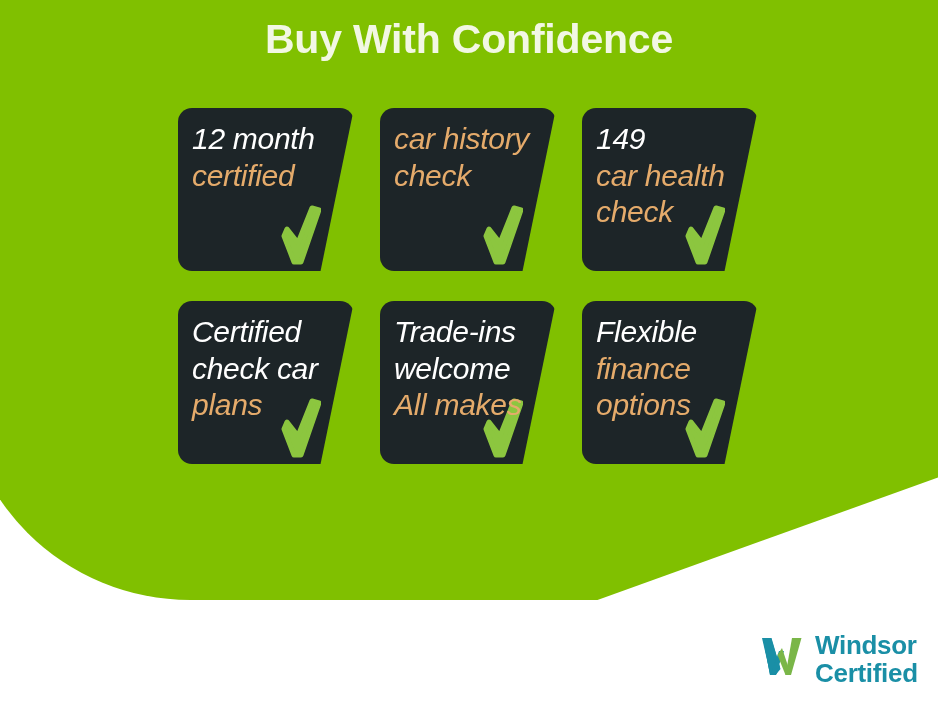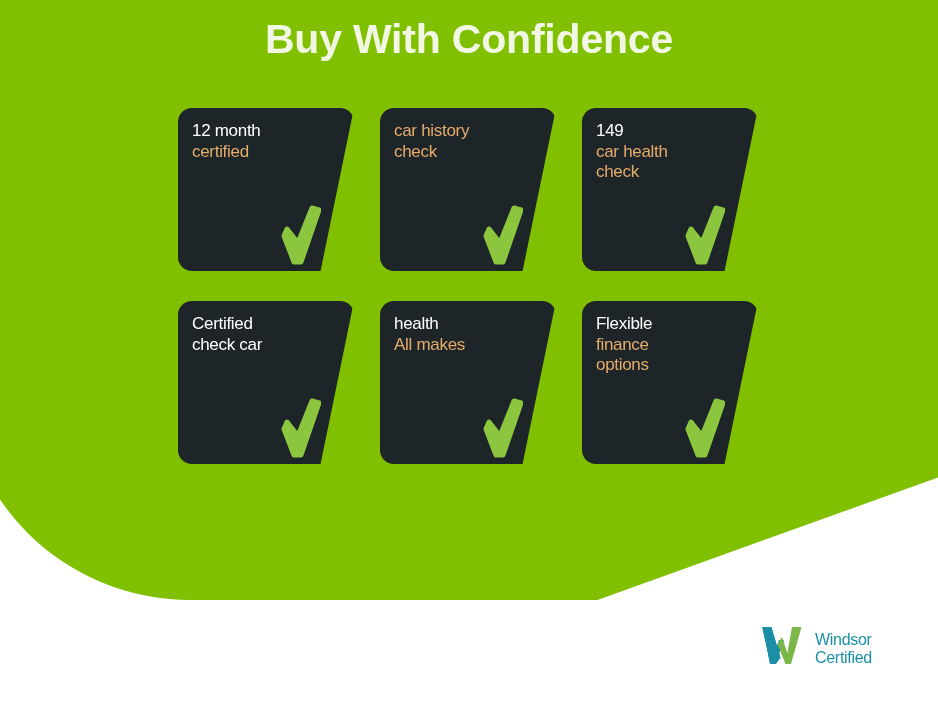--- a/index.html
+++ b/index.html
@@ -70,25 +70,26 @@
     clip-path: polygon(0% 0%, 100% 0%, 81% 100%, 0% 100%);
     box-sizing: border-box;
     padding: 13px 10px 0 14px;
     overflow: hidden;
   }
   .card-lines {
     position: relative;
     z-index: 2;
   }
   .line {
-    font-size: 17px;
+    font-size: 30px;
     font-weight: 400;
     line-height: 1.22;
     letter-spacing: -0.3px;
     white-space: nowrap;
+    font-style: italic;
   }
   .line.w { color: #ffffff; }
   .line.t { color: #e5ab6b; }
 
   
   .check {
     position: absolute;
     right: 33px;
     bottom: 6px;
     width: 40px;
@@ -103,22 +104,22 @@
     left: 758px;
     top: 624px;
     display: flex;
     align-items: center;
     gap: 9px;
   }
   #logo-mark { width: 48px; height: 42px; flex: 0 0 auto; }
   #logo-mark svg { display: block; width: 100%; height: 100%; }
   #logo-words {
     color: #1a8fa6;
-    font-size: 16px;
-    font-weight: normal;
+    font-size: 26px;
+    font-weight: bold;
     line-height: 1.08;
     letter-spacing: -0.3px;
     margin-top: 7px;
   }
 </style>
 </head>
 <body>
 
 <div id="stage">
 
@@ -168,31 +169,33 @@
       </div>
 
     </div>
 
     <div class="card-row">
 
       <div class="card">
         <div class="card-lines">
           <div class="line w">Certified</div>
           <div class="line w">check car</div>
-        </div>
-        <div class="check">
-          <svg viewBox="0 0 40 60" xmlns="http://www.w3.org/2000/svg">
-            <path d="M3 31 L6 24 L17 38 L31 3 L38 5 L20 57 L13 57 Z" fill="#8cc63f" stroke="#8cc63f" stroke-width="5" stroke-linejoin="round" stroke-linecap="round"></path>
-          </svg>
-        </div>
-      </div>
-
-      <div class="card">
-        <div class="card-lines">
-          <div class="line w">health</div>
+          <div class="line t">plans</div>
+        </div>
+        <div class="check">
+          <svg viewBox="0 0 40 60" xmlns="http://www.w3.org/2000/svg">
+            <path d="M3 31 L6 24 L17 38 L31 3 L38 5 L20 57 L13 57 Z" fill="#8cc63f" stroke="#8cc63f" stroke-width="5" stroke-linejoin="round" stroke-linecap="round"></path>
+          </svg>
+        </div>
+      </div>
+
+      <div class="card">
+        <div class="card-lines">
+          <div class="line w">Trade-ins</div>
+          <div class="line w">welcome</div>
           <div class="line t">All makes</div>
         </div>
         <div class="check">
           <svg viewBox="0 0 40 60" xmlns="http://www.w3.org/2000/svg">
             <path d="M3 31 L6 24 L17 38 L31 3 L38 5 L20 57 L13 57 Z" fill="#8cc63f" stroke="#8cc63f" stroke-width="5" stroke-linejoin="round" stroke-linecap="round"></path>
           </svg>
         </div>
       </div>
 
       <div class="card">

